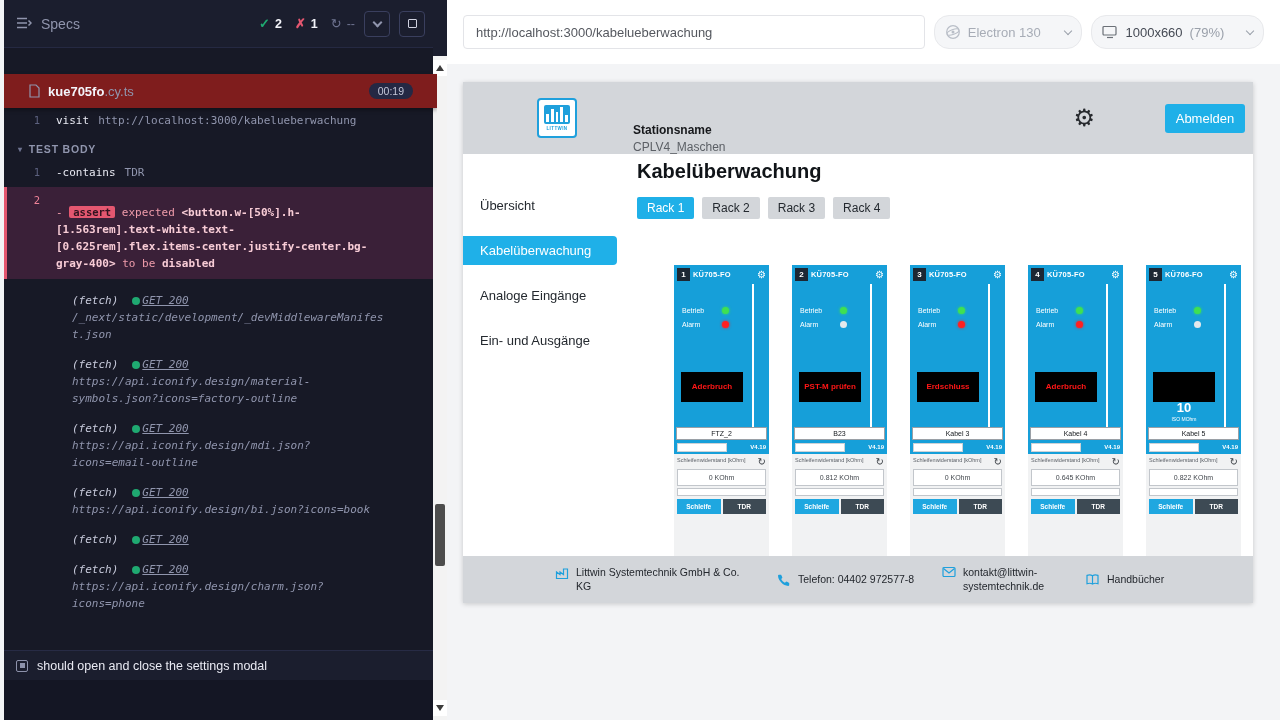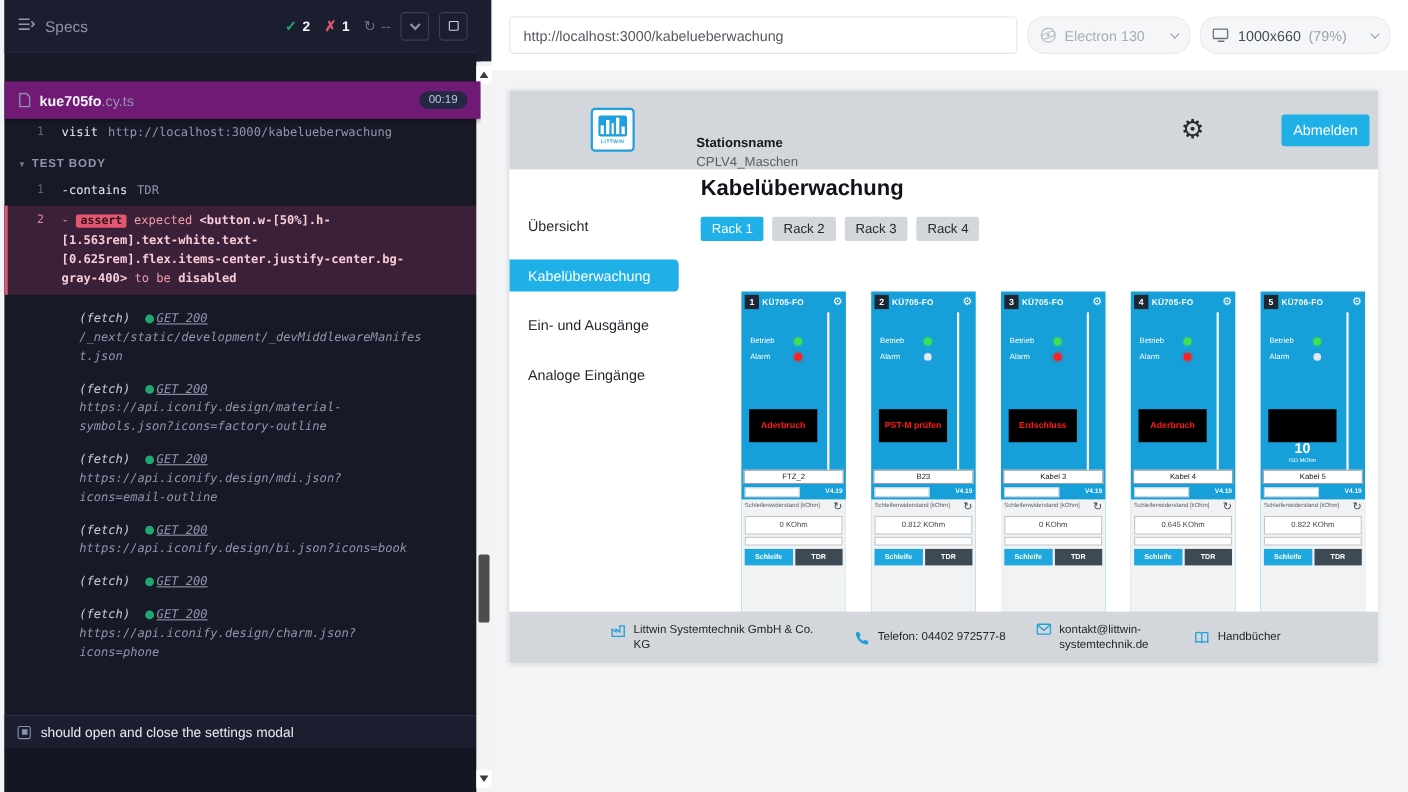--- a/index.html
+++ b/index.html
@@ -17,38 +17,38 @@
   .ok-check { color:#1fa971; font-size:13px; font-weight:bold; }
   .fail-x { color:#e45770; font-size:13px; font-weight:bold; }
   .stat.pending { color:#6e7390; font-weight:normal; }
   .pend-ic { color:#6e7390; font-size:13px; }
   .r-btn { width:26px; height:26px; background:transparent; border:1px solid #3a3f5e; border-radius:4px;
            display:flex; align-items:center; justify-content:center; }
   .chev { width:7px; height:7px; border-right:2px solid #9095ad; border-bottom:2px solid #9095ad;
           transform:rotate(45deg); margin-top:-3px; }
   .stop-sq { width:9px; height:9px; border:1.5px solid #d0d2e0; border-radius:1px; }
 
-  .spec-bar { position:absolute; top:74px; left:0; right:0; height:34px; background:#701a75;
-              display:flex; align-items:center; gap:8px; padding:0 12px; box-shadow:0 2px 4px rgba(0,0,0,.35); z-index:2; }
+  .spec-bar { position:absolute; top:74px; left:0; right:0; height:34px; background:#7f1d1d;
+              display:flex; align-items:center; gap:8px; padding:0 24px; box-shadow:0 2px 4px rgba(0,0,0,.35); z-index:2; }
   .spec-name { color:#f3f4fa; font-size:13px; font-weight:bold; }
   .spec-ext { color:#9095ad; font-weight:normal; }
   .spec-timer { margin-left:auto; background:#242844; color:#c3c6d8; font-size:10.5px; padding:2px 9px; border-radius:10px; }
 
   .log { position:absolute; top:106px; left:0; right:0; bottom:70px; overflow:hidden;
          font-family:"DejaVu Sans Mono", monospace; font-size:11px; line-height:17px; color:#9095ad; padding-top:4px; }
   .cmd-row { display:flex; margin-top:2px; }
   .gut { width:52px; flex:none; text-align:right; padding-right:16px; color:#5d6280; font-size:10.5px; }
   .cmd-name { color:#e9eaf3; white-space:pre; }
   .cmd-arg { color:#9095ad; margin-left:9px; }
   .sec-row { display:flex; align-items:center; gap:6px; padding-left:14px; margin:12px 0 6px;
              color:#9095ad; font-family:"Liberation Sans", sans-serif; font-size:10.5px; font-weight:bold; letter-spacing:.8px; }
   .tri { font-size:8px; color:#6e7390; }
   .assert-block { display:flex; background:#3a2038; border-left:3px solid #e45770; margin-top:6px; padding:5px 8px 7px 0; }
   .assert-block .gut { width:49px; color:#ef8398; }
-  .assert-text { width:322px; color:#f09cab; overflow-wrap:break-word; }
+  .assert-text { width:322px; color:#f09cab; overflow-wrap:break-word;margin-top:12px; }
   .a-badge { background:#e45770; color:#32131f; font-weight:bold; padding:0 4px; border-radius:2px; font-size:10.5px; }
   .a-sel, .a-state { color:#f8ccd6; font-weight:bold; }
   .fetch { margin:13px 0 0 68px; width:316px; font-style:italic; }
   .f-head { display:flex; align-items:center; }
   .f-label { color:#c9ccdd; }
   .f-dot { width:8px; height:8px; border-radius:50%; background:#1fa971; margin-left:14px; margin-right:2px; flex:none; }
   .f-status { color:#9095ad;text-decoration:underline; }
   .f-url { color:#9095ad; overflow-wrap:break-word; }
 
   .r-next { position:absolute; left:0; bottom:40px; right:0; height:30px; background:#1b1e2e;
@@ -330,22 +330,22 @@
         <div class="station-value">CPLV4_Maschen</div>
       </div>
       <span class="app-gear">⚙</span>
       <button class="logout-btn">Abmelden</button>
     </div>
 
     <div class="app-body">
       <nav class="app-nav">
         <div class="nav-item">Übersicht</div>
         <div class="nav-item active">Kabelüberwachung</div>
+        <div class="nav-item">Analoge Eingänge</div>
         <div class="nav-item">Ein- und Ausgänge</div>
-        <div class="nav-item">Analoge Eingänge</div>
       </nav>
 
       <main class="app-main">
         <h1 class="page-title">Kabelüberwachung</h1>
         <div class="tabs">
           <span class="tab active">Rack 1</span>
           <span class="tab">Rack 2</span>
           <span class="tab">Rack 3</span>
           <span class="tab">Rack 4</span>
         </div>

